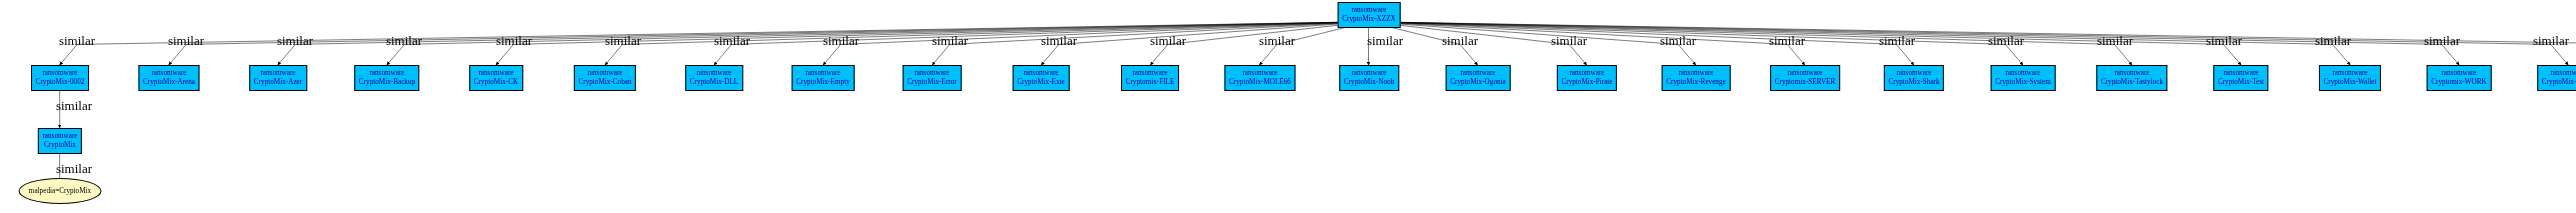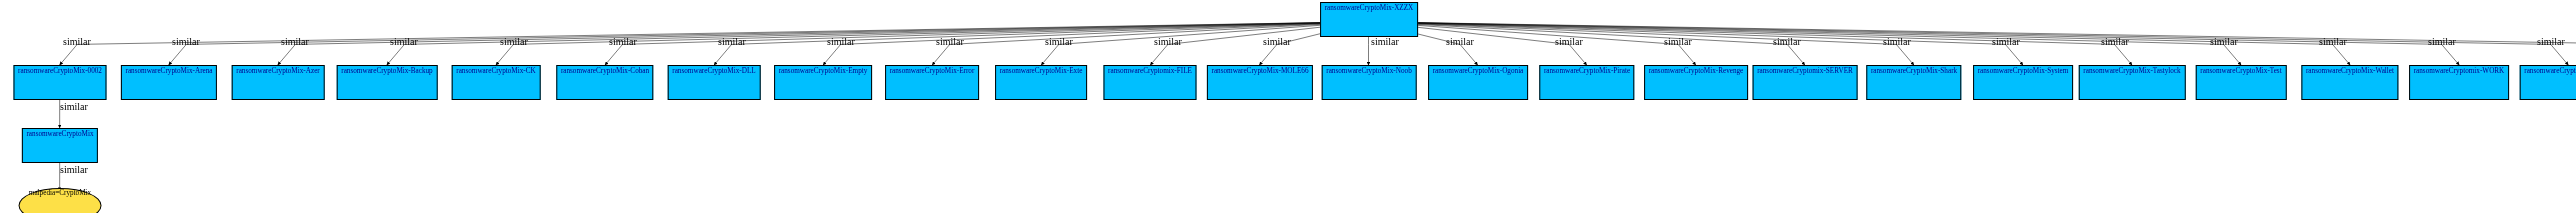--- a/index.html
+++ b/index.html
@@ -13,40 +13,40 @@
   }
   .edges{
     position:absolute;
     left:0;top:0;
     width:2737px;height:214px;
   }
   .gnode{
     position:absolute;
     transform:translateX(-50%);
     box-sizing:border-box;
-    height:35px;
+    height:26px;
     border:0.5px solid #000;
     padding:0.5px 3.6px;
     display:flex;
-    flex-direction:row;
+    flex-direction:column;
     justify-content:center;
     text-align:center;
     font-size:7.2px;
     line-height:8.8px;
     white-space:nowrap;
   }
   .gellipse{
     border-radius:50%;
     padding:0 9.3px;
     font-size:7.2px;
   }
   .elabel{
     position:absolute;
     transform:translate(-50%,-50%);
-    font-size:10px;
+    font-size:13px;
     white-space:nowrap;
     text-align:right;
   }
 </style>
 </head>
 <body>
 
 <div class="canvas" id="canvas">
   <svg class="edges" xmlns="http://www.w3.org/2000/svg" viewBox="0 0 5313 415">
     <defs>
@@ -204,18 +204,18 @@
     <div class="gnode" style="left: 2568px; top: 65px; background: rgb(0, 191, 255); border-color: rgb(0, 0, 0); color: rgb(0, 0, 139);">
       <div>ransomware</div>
       <div>CryptoMix-x1881</div>
     </div>
     <div class="elabel" style="left: 2551px; top: 41px; color: rgb(0, 0, 0);">similar</div>
     <div class="gnode" style="left: 60px; top: 128px; background: rgb(0, 191, 255); border-color: rgb(0, 0, 0); color: rgb(0, 0, 139);">
       <div>ransomware</div>
       <div>CryptoMix</div>
     </div>
     <div class="elabel" style="left: 74px; top: 106px; color: rgb(0, 0, 0);">similar</div>
-    <div class="gnode gellipse" style="left: 60px; top: 188px; background: #fde047; border-color: rgb(0, 0, 0); color: rgb(0, 0, 0);">
+    <div class="gnode gellipse" style="left: 60px; top: 178px; background: #fef9c3; border-color: rgb(0, 0, 0); color: rgb(0, 0, 0);">
       <div>malpedia=CryptoMix</div>
     </div>
     <div class="elabel" style="left: 74px; top: 169px; color: rgb(0, 0, 0);">similar</div>
   </div>
 
 
 </body></html>

